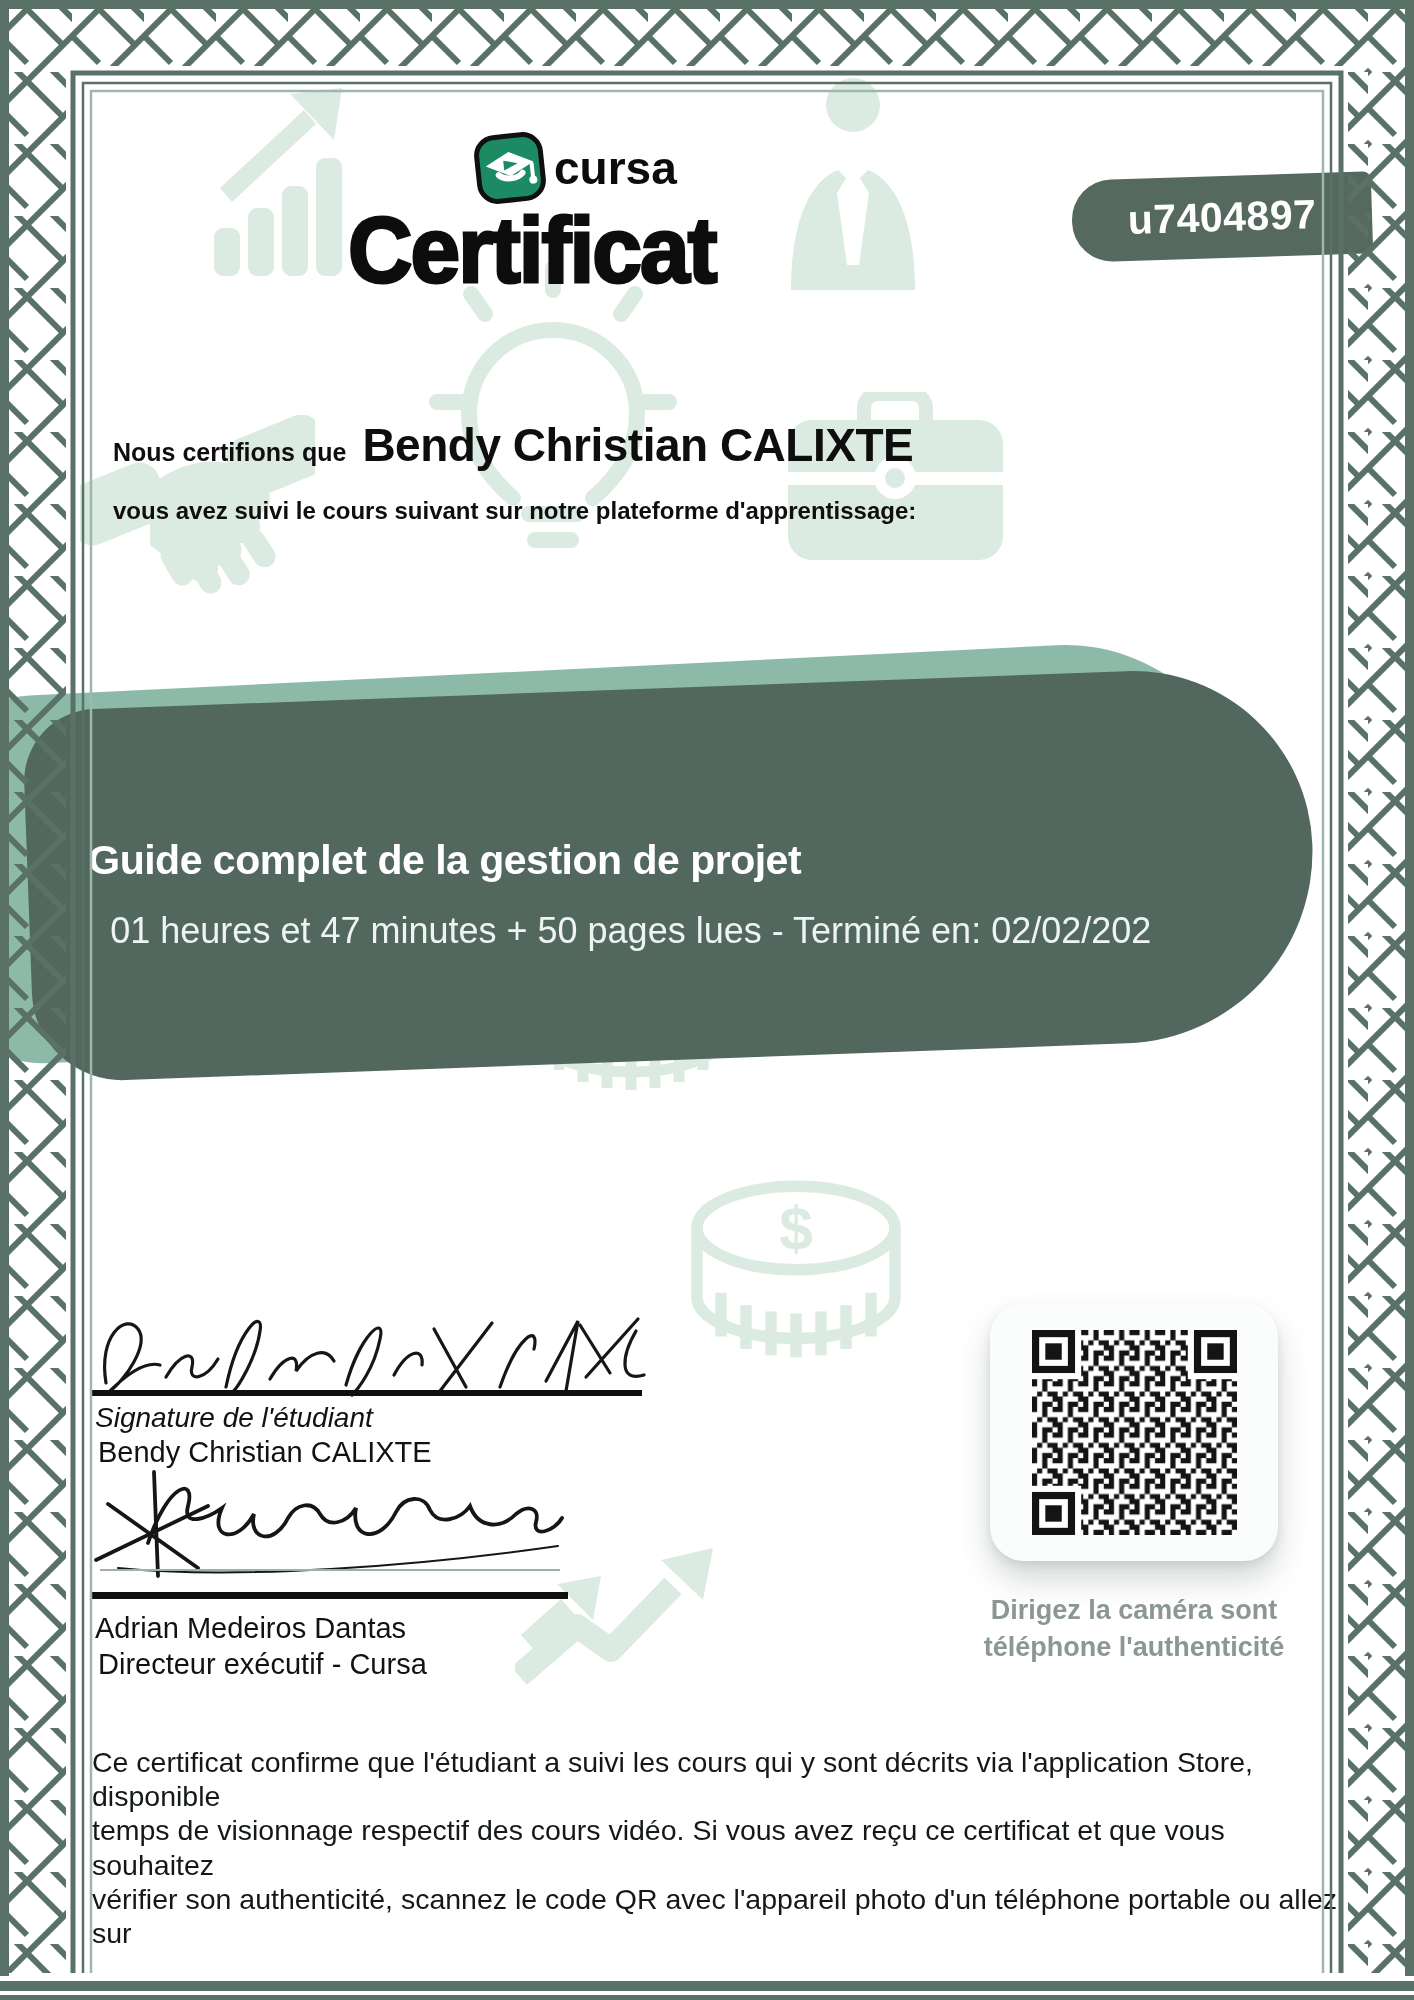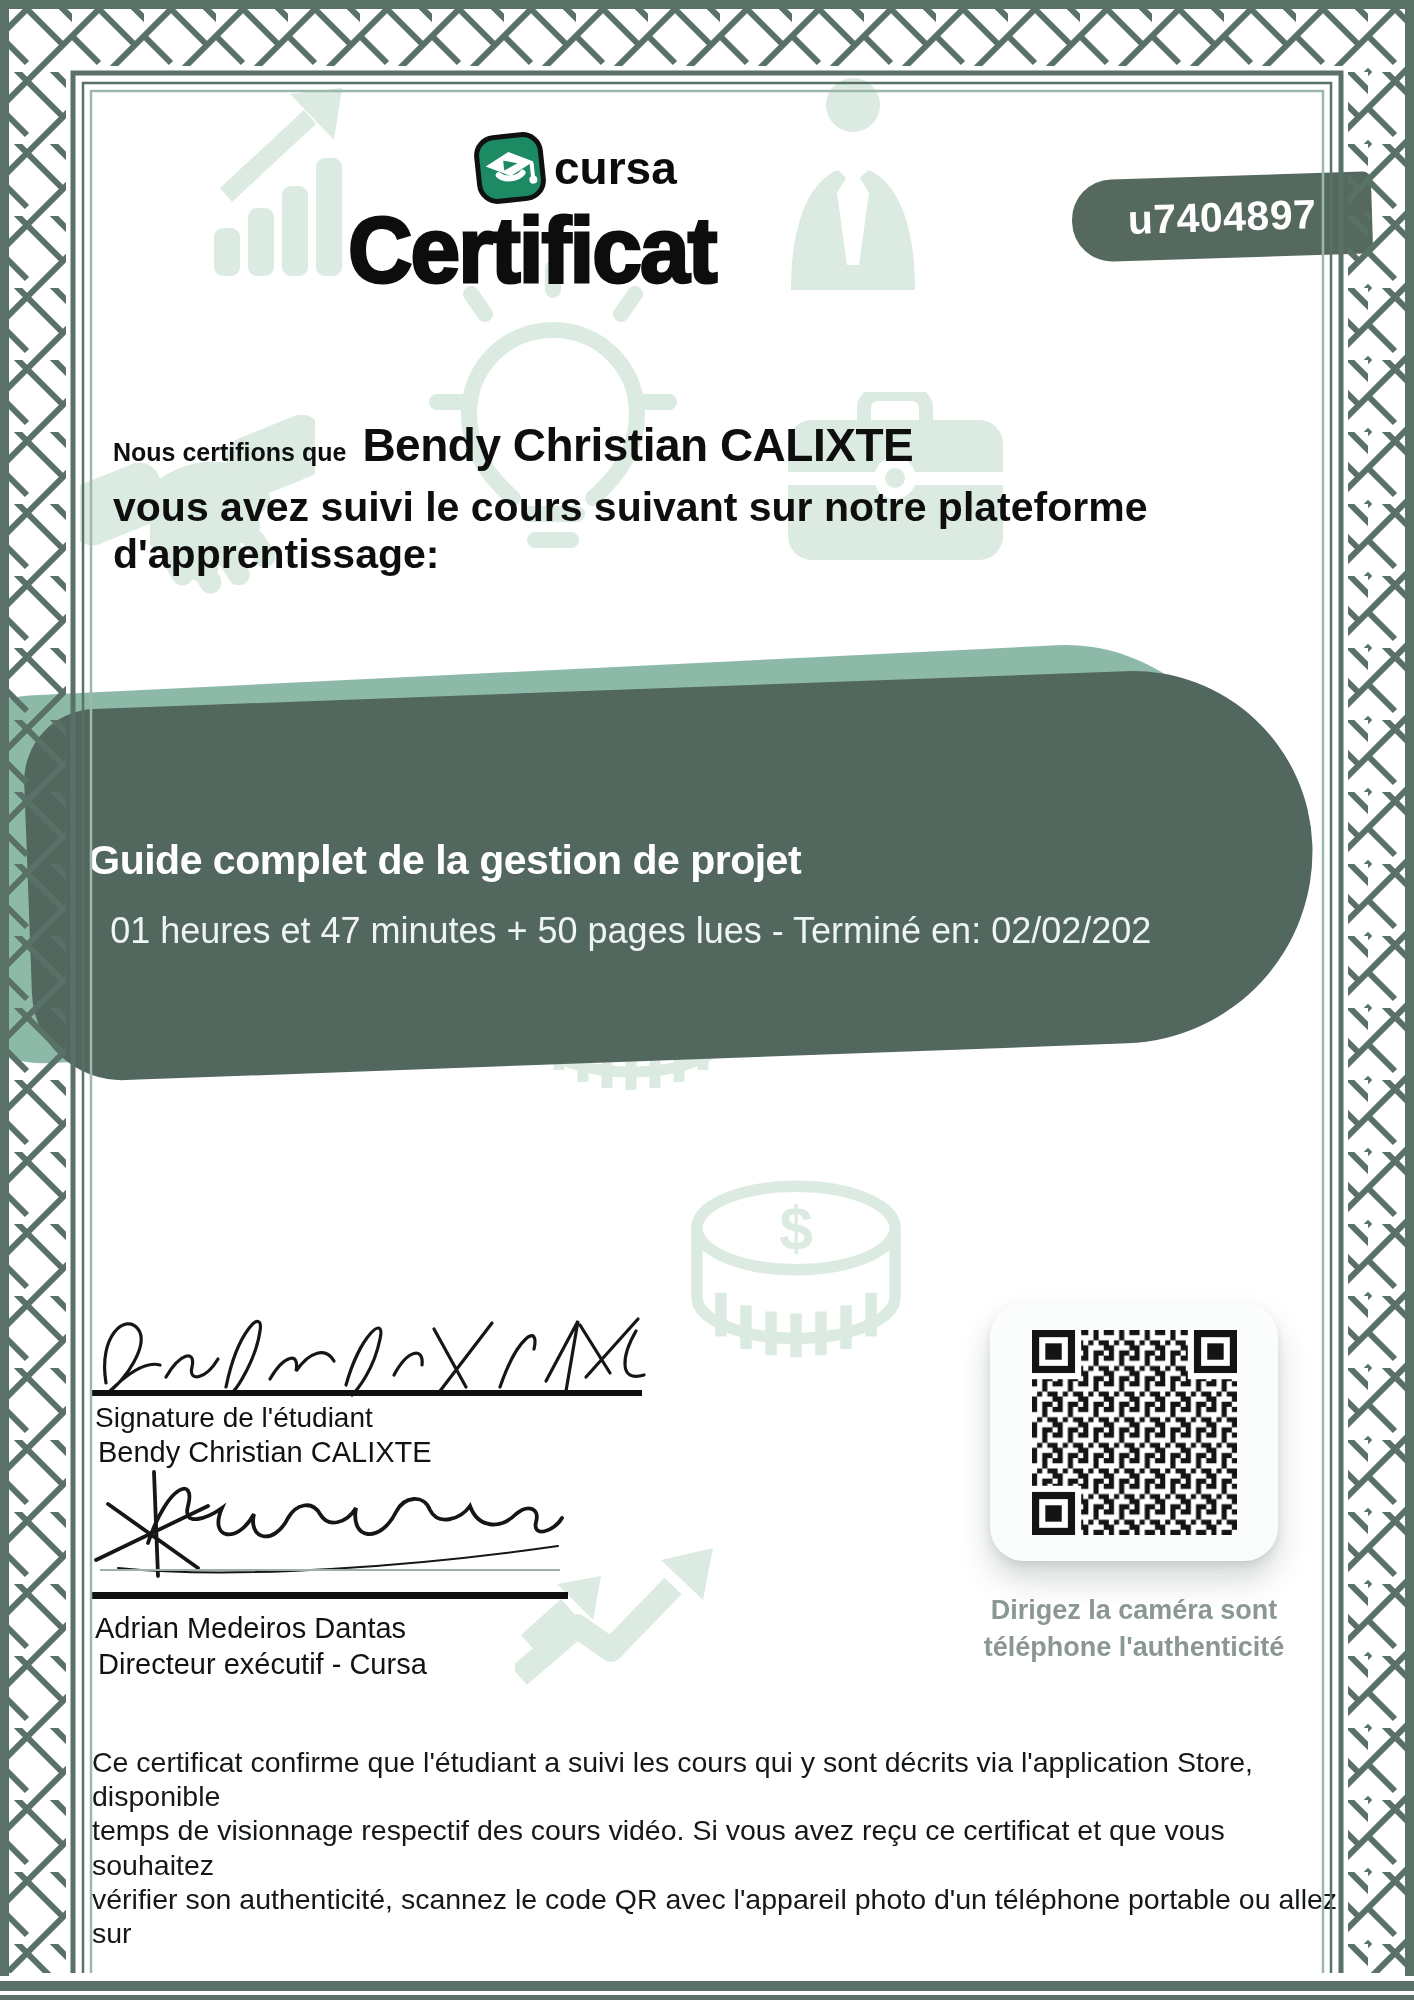--- a/index.html
+++ b/index.html
@@ -21,38 +21,38 @@
     position:absolute;left:1072px;top:176px;width:300px;height:82px;z-index:3;
     background:#56695f;border-radius:40px 8px 8px 40px;
     transform:rotate(-1.8deg);display:flex;align-items:center;justify-content:center;
   }
   .code-pill span{color:#ffffff;font-size:41px;font-weight:bold;letter-spacing:.5px;}
   
   .intro{position:absolute;left:113px;top:418px;z-index:4;color:#0e0e0e;}
   .intro .l1{display:flex;align-items:baseline;gap:16px;}
   .intro .pre{font-size:25px;font-weight:600;}
   .intro .name{font-size:46px;font-weight:bold;letter-spacing:-0.5px;}
-  .intro .l2{font-size:41px;font-weight:bold;margin-top:12px;}
+  .intro .l2{font-size:24px;font-weight:bold;margin-top:25px;}
   
   .band-light{
     position:absolute;left:-55px;top:668px;width:1305px;height:368px;z-index:2;
     background:#8dbaa8;border-radius:130px 260px 260px 130px;transform:rotate(-2.8deg);
   }
   .band-dark{
     position:absolute;left:28px;top:688px;width:1285px;height:372px;z-index:3;
     background:#52675e;border-radius:120px 300px 320px 150px;
     transform:rotate(-2.1deg);overflow:hidden;
   }
   .band-inner{position:absolute;left:62px;top:128px;width:1600px;transform:rotate(2.1deg);transform-origin:left top;}
   .course-title{color:#ffffff;font-size:41px;font-weight:bold;letter-spacing:-0.5px;white-space:nowrap;}
   .course-details{color:#eef4f1;font-size:36px;font-weight:400;margin-top:26px;margin-left:22px;white-space:nowrap;}
   
   .sig-line-thick{position:absolute;background:#101010;z-index:4;}
   .sig-line-thin{position:absolute;background:#9fb0a9;z-index:4;}
-  .sig-label{position:absolute;z-index:4;color:#101312;font-size:28px;}
+  .sig-label{position:absolute;z-index:4;color:#101312;font-size:28px;font-style:italic;}
   .sig-name{position:absolute;z-index:4;color:#101312;font-size:29px;}
   
   .qr-card{
     position:absolute;left:990px;top:1303px;width:288px;height:258px;z-index:4;
     background:#fbfcfc;border-radius:34px;
     box-shadow:0 18px 32px rgba(40,60,55,.20), 0 4px 8px rgba(40,60,55,.10);
     display:flex;align-items:center;justify-content:center;
   }
   .qr-caption{
     position:absolute;left:950px;top:1592px;width:368px;z-index:4;text-align:center;

